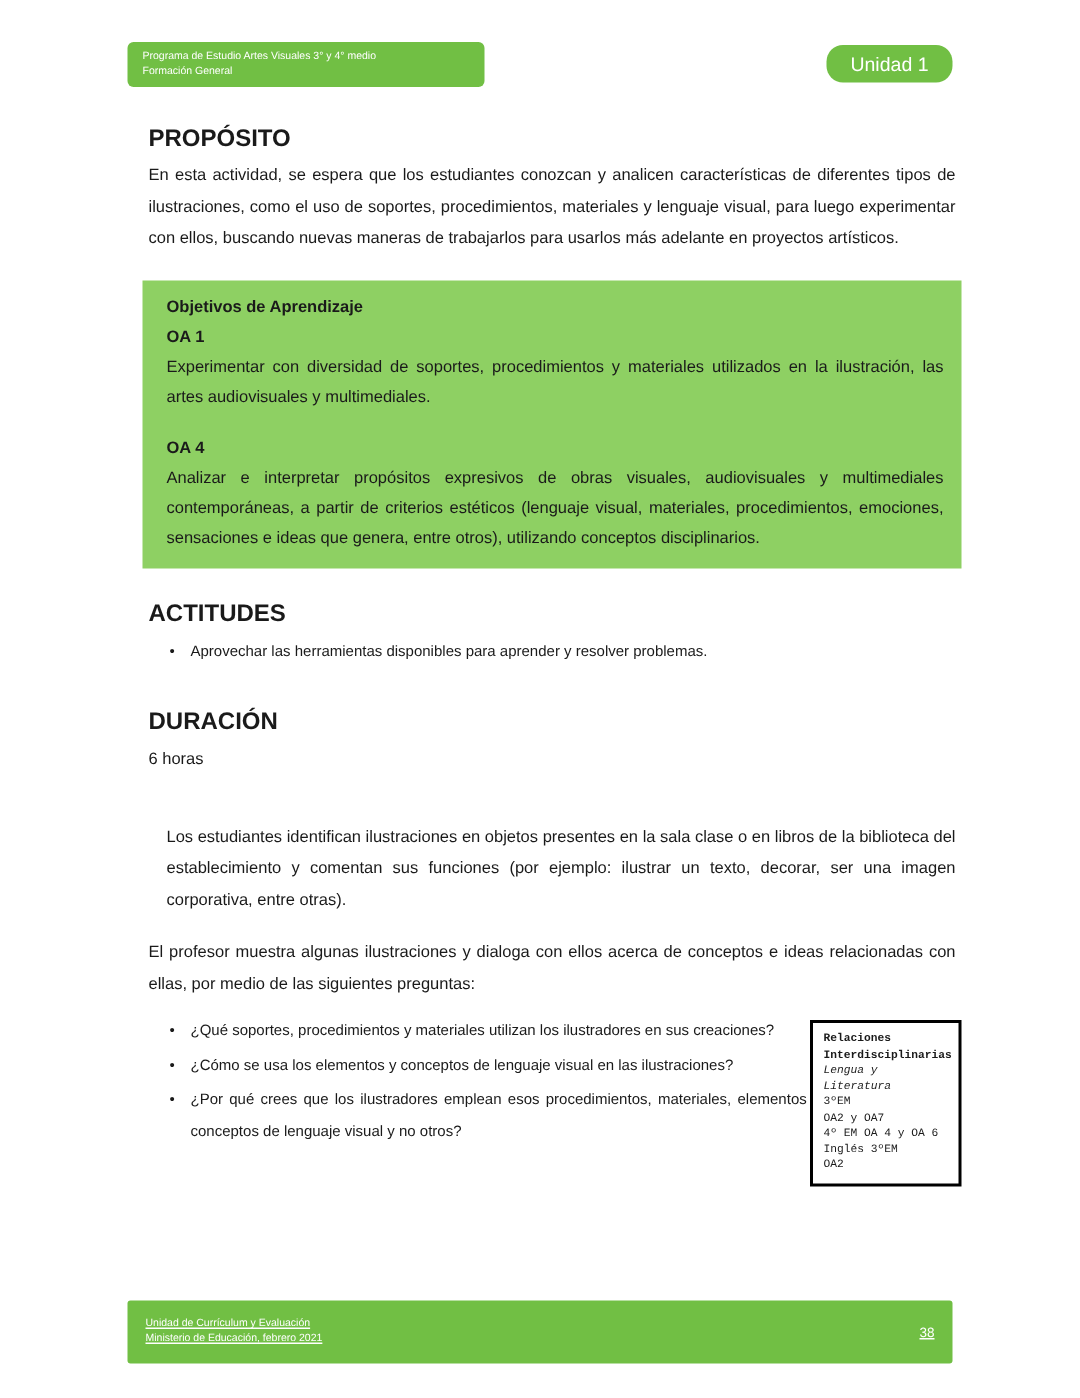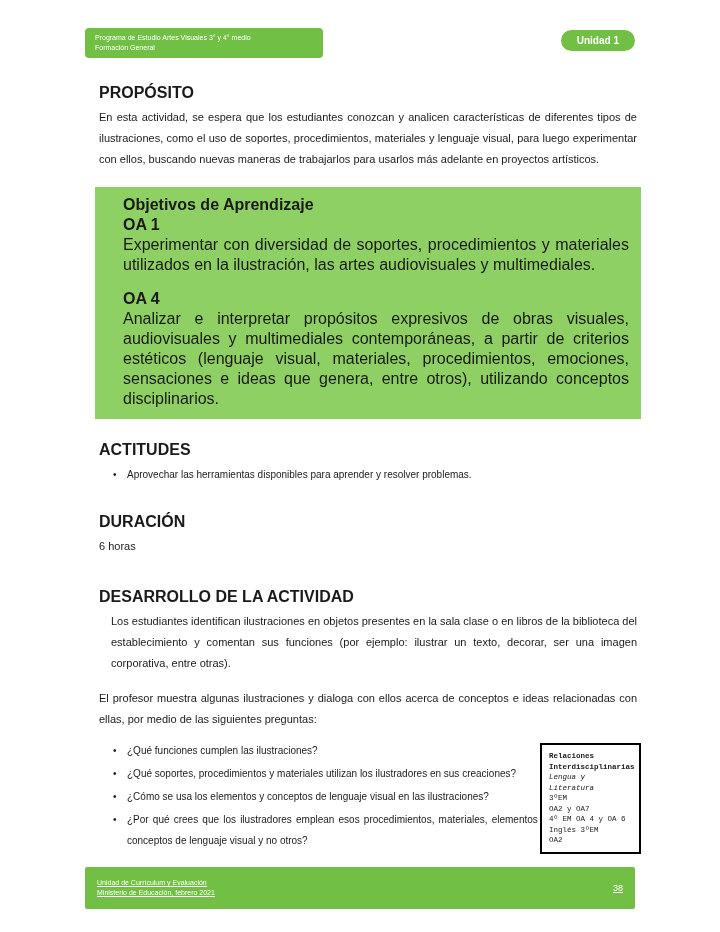--- a/index.html
+++ b/index.html
@@ -17,39 +17,39 @@
   }
   
   .header-block{
     position:absolute;left:85px;top:28px;width:238px;
     background:var(--green-bar);color:#fff;
     font-size:7px;line-height:10px;padding:5px 10px;border-radius:4px;
   }
   .unit-badge{
     position:absolute;right:85px;top:30px;
     background:var(--green-bar);color:#fff;
-    font-size:10px;font-weight:bold;padding:5px 16px;border-radius:11px;
+    font-size:13px;font-weight:normal;padding:5px 16px;border-radius:11px;
   }
   
   .content{position:relative;padding:84px 83px 0 99px;}
   .activity-title{
     font-size:14.5px;font-weight:bold;color:var(--green-title);
     margin:0 0 20px 0;
   }
   .sec-heading{
     font-size:16px;font-weight:bold;margin:0 0 5px 0;color:var(--ink);
   }
   .body-par{
     font-size:11px;line-height:21px;text-align:justify;margin:0;
   }
   .oa-box{
     background:var(--green-box);
     margin:17px 0 22px -4px;width:calc(100% + 8px);
-    padding:8px 12px 10px 28px;
-    font-size:16px;line-height:20px;
+    padding:8px 12px 10px 16px;
+    font-size:11px;line-height:20px;
   }
   .oa-box p{margin:0;text-align:justify;line-height:20px;}
   .oa-head{font-weight:bold;}
   .oa-code{font-weight:bold;}
   .oa-gap{height:14px;}
   ul.bullets{
     list-style:none;margin:4px 0 28px 0;padding:0 0 0 14px;
     font-size:10px;line-height:21px;
   }
   ul.bullets li{position:relative;padding-left:14px;text-align:justify;margin:0 0 2px 0;}
@@ -102,27 +102,25 @@
   </div>
 
   <h2 class="sec-heading">ACTITUDES</h2>
   <ul class="bullets">
     <li>Aprovechar las herramientas disponibles para aprender y resolver problemas.</li>
   </ul>
 
   <h2 class="sec-heading">DURACIÓN</h2>
   <p class="body-par duracion-value">6 horas</p>
 
-  <h2 class="sec-heading">DESARROLLO DE LA ACTIVIDAD</h2>
   <p class="body-par desarrollo-par1">Los estudiantes identifican ilustraciones en objetos presentes en la sala clase o en libros de la biblioteca del establecimiento y comentan sus funciones (por ejemplo: ilustrar un texto, decorar, ser una imagen corporativa, entre otras).</p>
   <p class="body-par desarrollo-par2">El profesor muestra algunas ilustraciones y dialoga con ellos acerca de conceptos e ideas relacionadas con ellas, por medio de las siguientes preguntas:</p>
 
   <div class="bottom-row">
     <ul class="bullets questions">
-      <li>¿Qué funciones cumplen las ilustraciones?</li>
       <li>¿Qué soportes, procedimientos y materiales utilizan los ilustradores en sus creaciones?</li>
       <li>¿Cómo se usa los elementos y conceptos de lenguaje visual en las ilustraciones?</li>
       <li>¿Por qué crees que los ilustradores emplean esos procedimientos, materiales, elementos y conceptos de lenguaje visual y no otros?</li>
     </ul>
     <div class="side-box">
       <div class="b">Relaciones Interdisciplinarias</div>
       <div class="i">Lengua y Literatura</div>
       <div>3ºEM</div>
       <div>OA2 y OA7</div>
       <div>4º EM OA 4 y OA 6</div>

